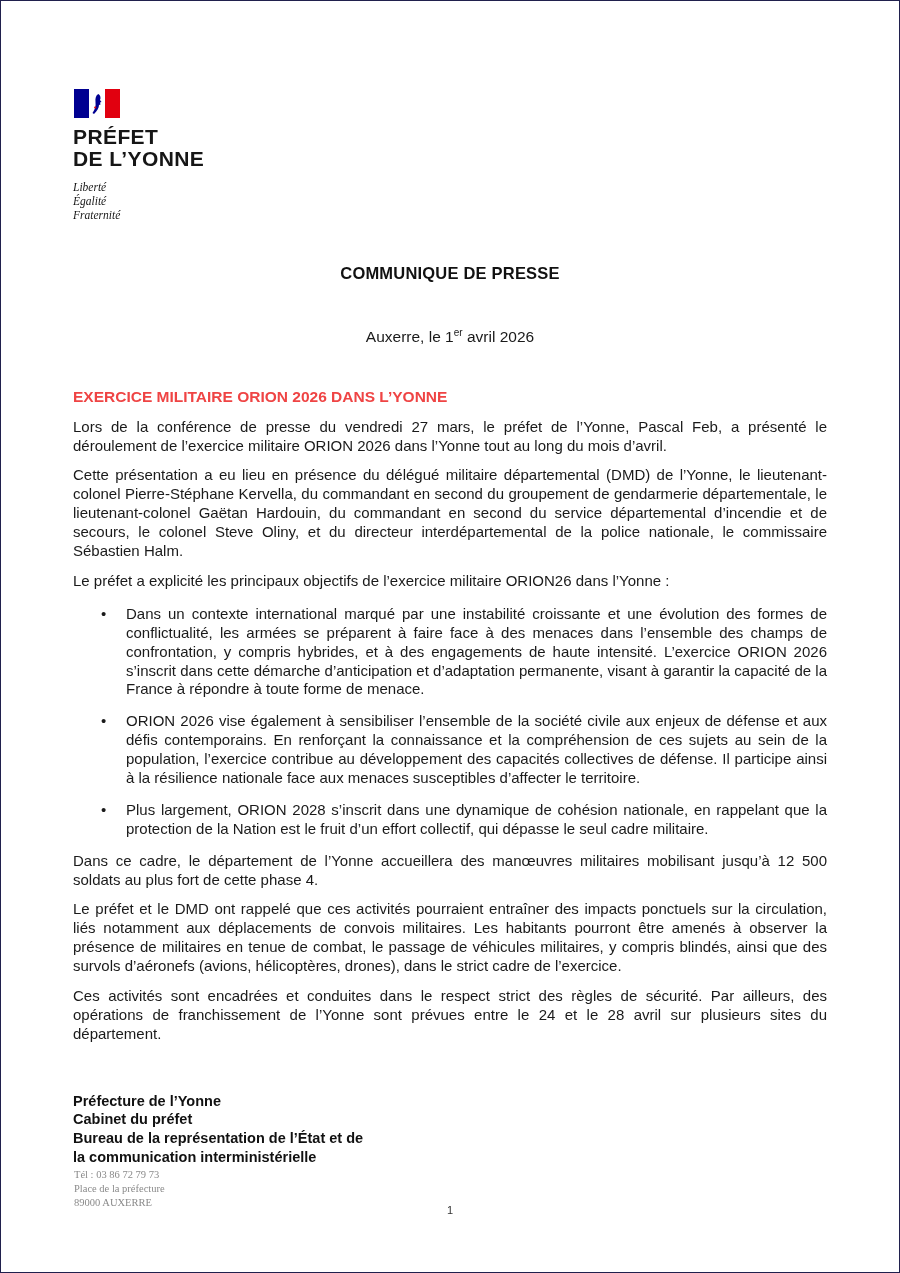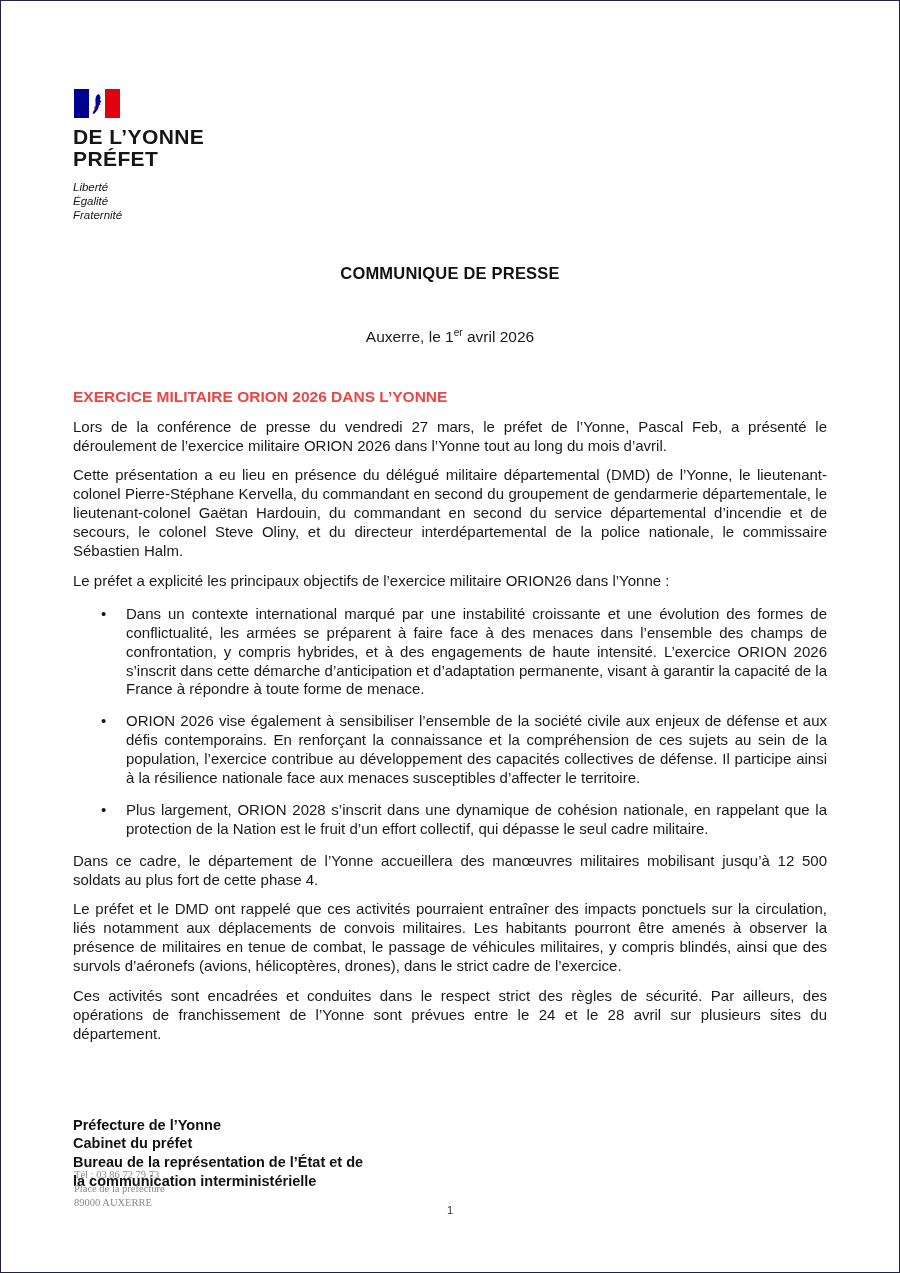--- a/index.html
+++ b/index.html
@@ -42,21 +42,21 @@
   .institution {
     margin-top: 8px;
     font-weight: bold;
     font-size: 21px;
     line-height: 1.06;
     letter-spacing: 0.4px;
     color: #161616;
   }
   .motto {
     margin-top: 9px;
-    font-family: Liberation Sans, sans-serif;
+    font-family: Liberation Serif, serif;
     font-style: italic;
     font-size: 11.5px;
     line-height: 1.22;
     color: #161616;
   }
 
   
   .press-title {
     margin-top: 42px;
     text-align: center;
@@ -104,21 +104,21 @@
   }
   .bullet-text {
     flex: 1;
     font-size: 15px;
     line-height: 1.26;
     text-align: justify;
   }
 
   
   .office-block {
-    margin-top: 72px;
+    margin-top: 48px;
     font-weight: bold;
     font-size: 14.5px;
     line-height: 1.3;
     color: #111111;
   }
   .contact-block {
     position: absolute;
     left: 73px;
     bottom: 62px;
     font-size: 10.5px;
@@ -147,22 +147,22 @@
         <div class="stripe blue" style="background:#000091;"></div>
         <div class="stripe white marianne">
           <svg width="12" height="22" viewBox="0 0 12 22" aria-hidden="true">
             <path d="M7.5 1 C9.5 2.5 10 5 9 7 L10.5 9 L9 9.5 L9.5 11.5 L8 12 C8 15 6 18 3 21 L1.5 20 C4 16.5 5 13 4.5 9 C4 5 5 2 7.5 1 Z" fill="#000091"></path>
             <circle cx="4.2" cy="14.5" r="1.1" fill="#E1000F"></circle>
           </svg>
         </div>
         <div class="stripe red" style="background:#E1000F;"></div>
       </div>
       <div class="institution">
+        <div>PRÉFET</div>
         <div>DE L’YONNE</div>
-        <div>PRÉFET</div>
       </div>
       <div class="motto">
         <div>Liberté</div>
         <div>Égalité</div>
         <div>Fraternité</div>
       </div>
     </div>
 
     <div class="press-title">COMMUNIQUE DE PRESSE</div>
 

